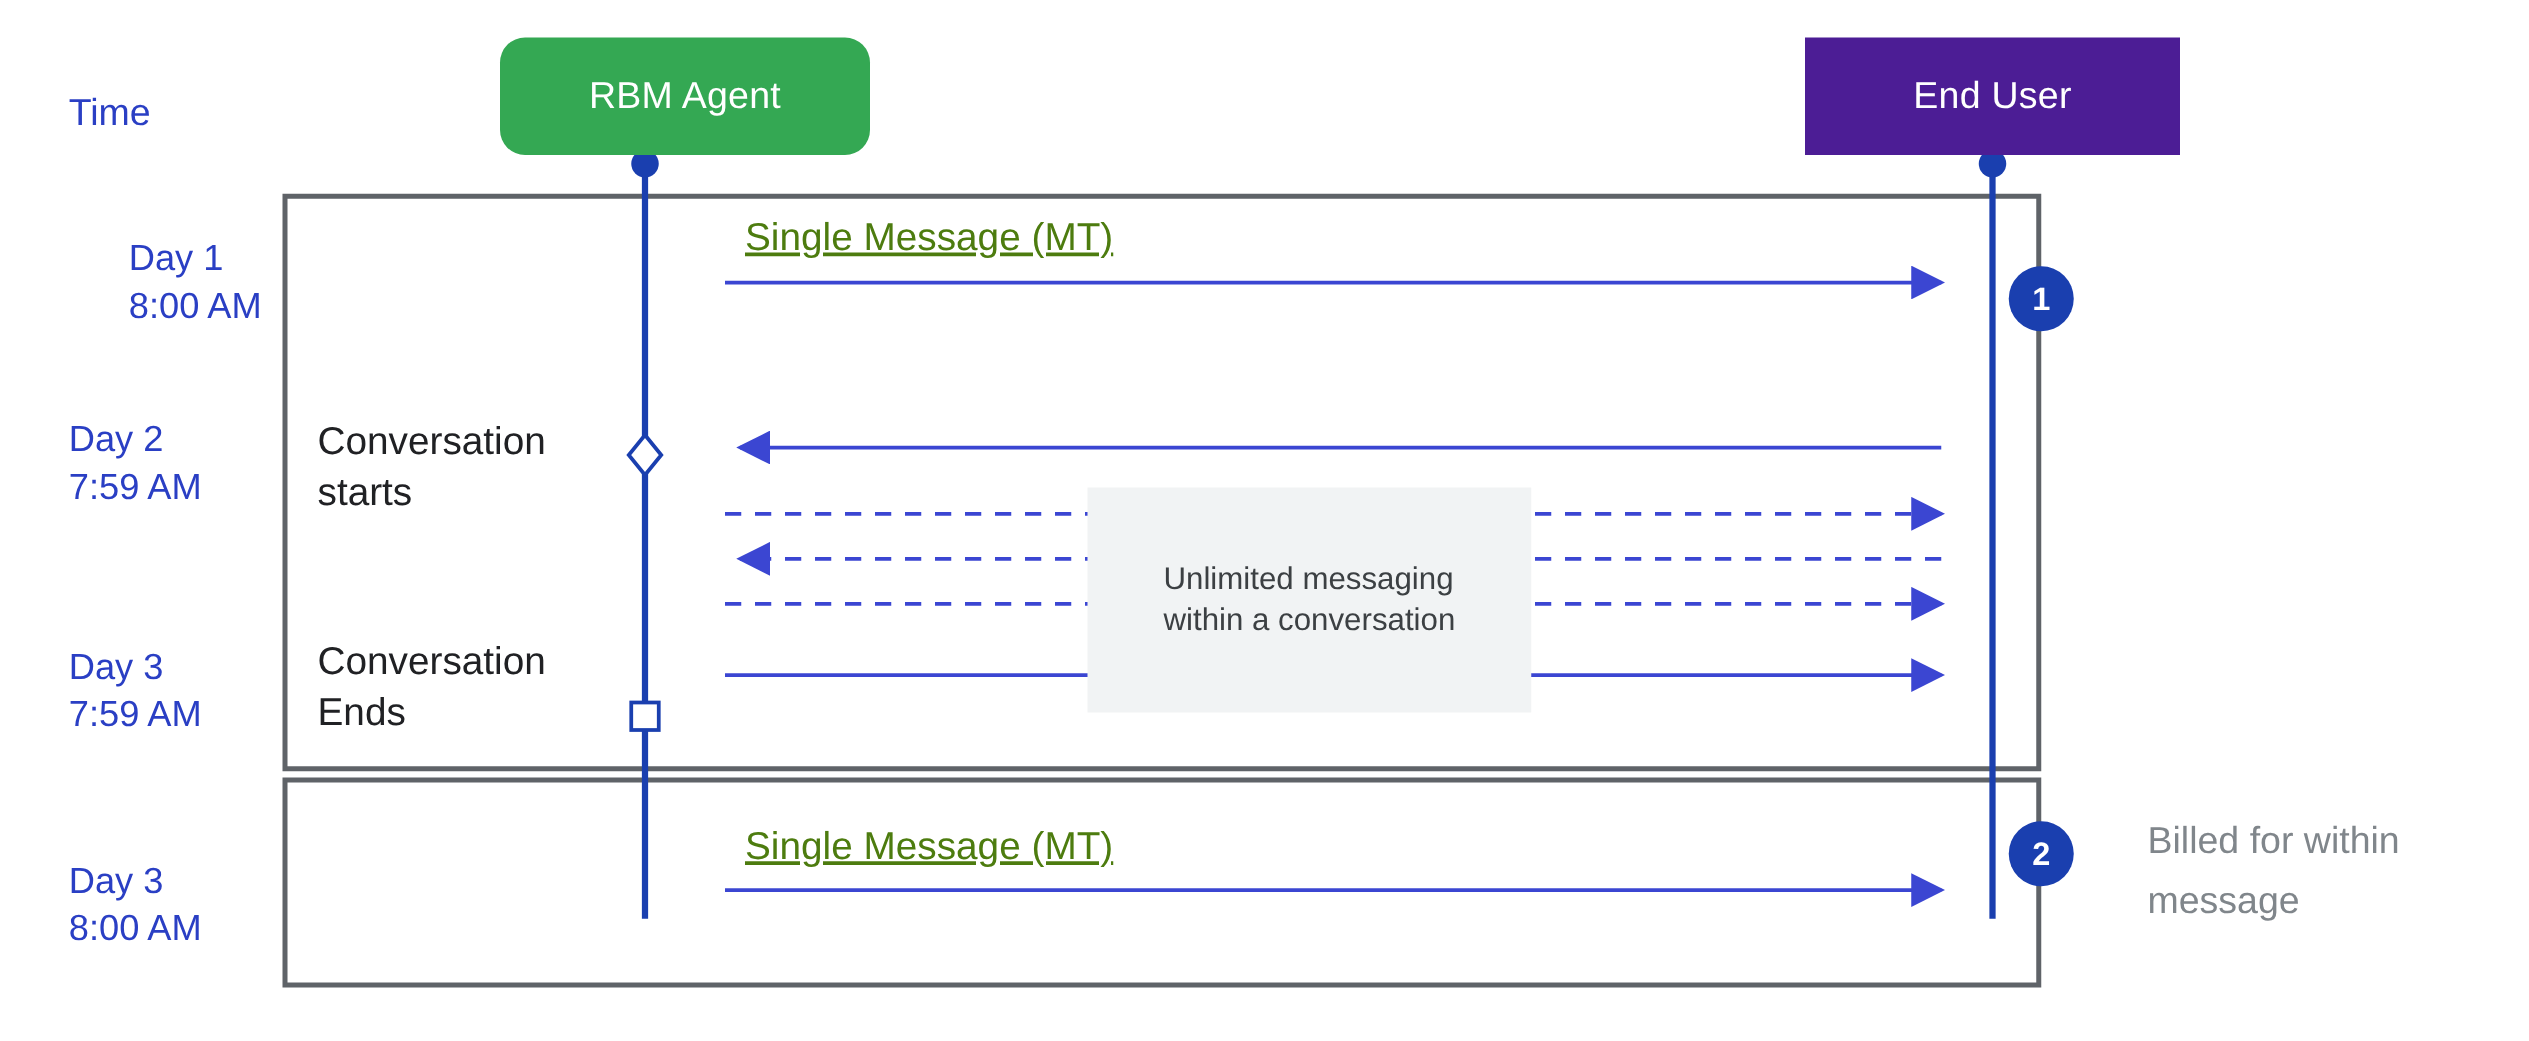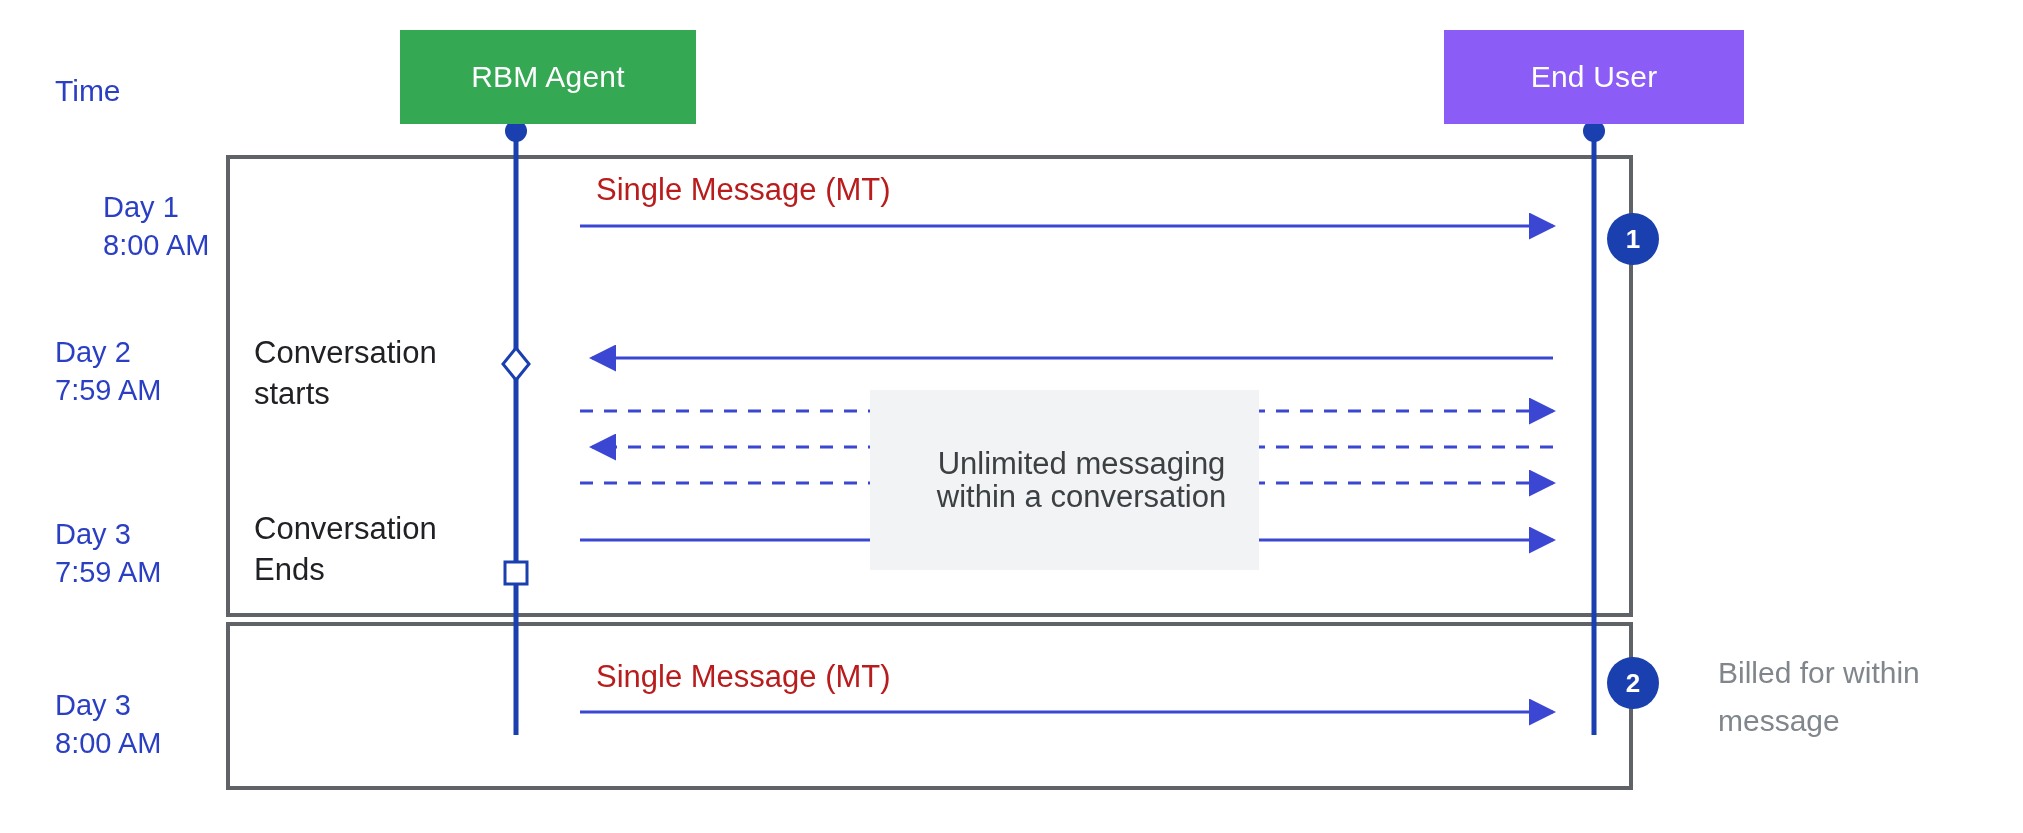--- a/index.html
+++ b/index.html
@@ -25,22 +25,22 @@
   
   .actor-box {
     position: absolute;
     display: flex;
     align-items: center;
     justify-content: center;
     color: #ffffff;
     font-size: 30px;
     letter-spacing: .2px;
   }
-  .actor-box.agent { background: #34A853; }
-  .actor-box.user  { background: #8b5cf6; }
+  .actor-box.agent { background: #34A853; border-radius: 20px; }
+  .actor-box.user  { background: #4c1d95; }
 
   
   .time-header {
     position: absolute;
     color: #2A3FC4;
     font-size: 30px;
     text-underline-offset: 4px;
   }
   .time-label {
     position: absolute;
@@ -55,23 +55,24 @@
     position: absolute;
     color: #202124;
     font-size: 31px;
     line-height: 41px;
     white-space: pre-line;
   }
 
   
   .msg-label {
     position: absolute;
-    color: #b91c1c;
+    color: #4d7c0f;
     font-size: 31px;
     white-space: nowrap;
+    text-decoration: underline;
   }
 
   
   .annotation {
     position: absolute;
     color: #80868B;
     font-size: 30px;
     line-height: 48px;
     white-space: pre-line;
   }
@@ -89,26 +90,25 @@
     justify-content: center;
   }
 
   
   .note-box {
     position: absolute;
     background: #F1F3F4;
     display: flex;
     align-items: center;
     justify-content: center;
-    text-align: center;
+    text-align: left;
     color: #3C4043;
-    font-size: 31px;
+    font-size: 25px;
     line-height: 33px;
     white-space: pre-line;
-    padding-left: 34px;
   }
 </style>
 </head>
 <body>
 
 <div id="diagram">
 
   <svg width="2023" height="833" viewBox="0 0 2023 833" style="position:absolute;left:0;top:0;">
     <defs>
       <marker id="arrow-right" markerWidth="9" markerHeight="9" refX="8" refY="4.5" orient="auto" markerUnits="strokeWidth">

